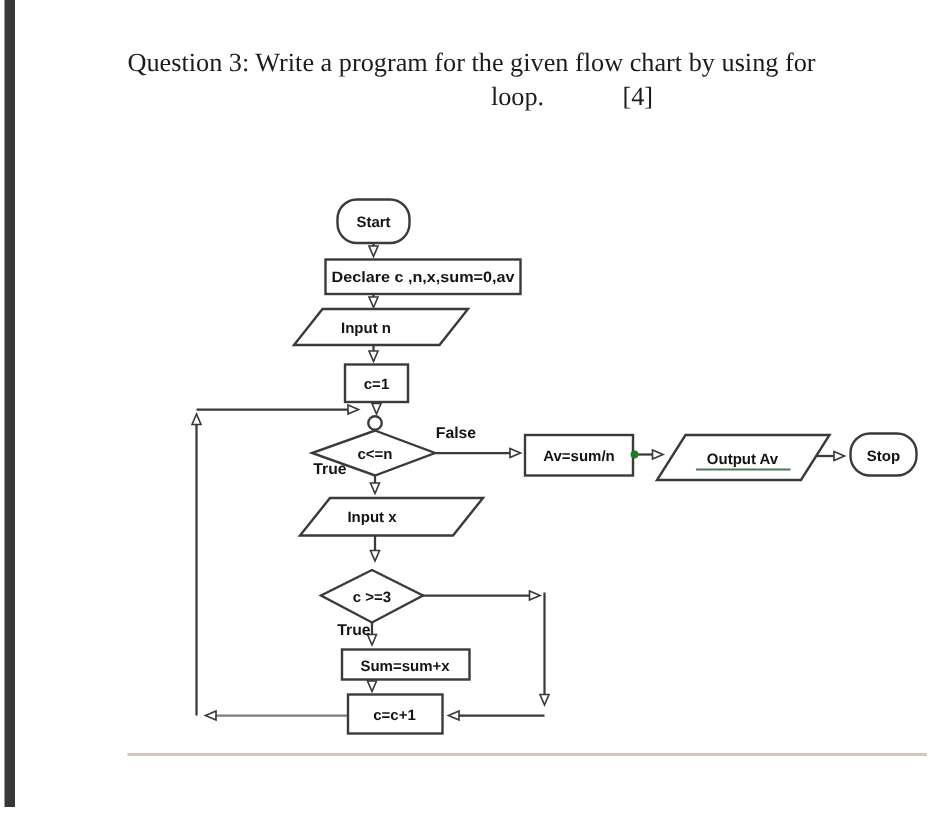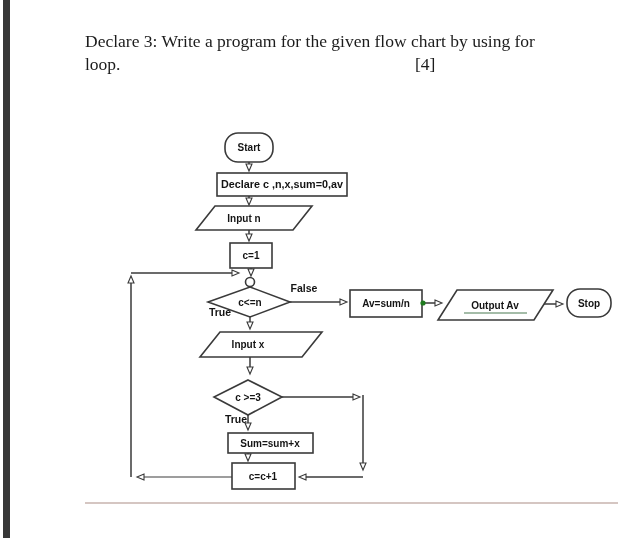--- a/index.html
+++ b/index.html
@@ -9,21 +9,21 @@
   }
   .left-bar{
     position:absolute;left:3px;top:0;width:7px;height:538px;
     background:#383838;
   }
   .title-block{
     position:absolute;left:85px;top:30px;width:520px;
     font-family:"Liberation Serif",serif;
     font-size:17.5px;line-height:1.32;color:#1c1c1c;
   }
-  .title-line2{position:relative;}
+  .title-line2{position:relative;text-align:center;}
   .marks{position:absolute;left:330px;top:0;}
   svg.flow{position:absolute;left:0;top:0;}
   .node-shape{fill:#ffffff;stroke:#3a3a3a;stroke-width:1.6;}
   .edge{fill:none;stroke:#3a3a3a;stroke-width:1.5;}
   .edge.faded{stroke:#7d7d7d;}
   .node-label{
     font-family:"Liberation Sans",sans-serif;font-size:10px;font-weight:bold;
     fill:#141414;text-anchor:middle;
   }
   .edge-label{
@@ -32,21 +32,21 @@
   }
   .divider{stroke:#d5c6c2;stroke-width:2;}
   .underline{stroke:#4a7a52;stroke-width:1.2;}
 </style>
 </head>
 <body>
 
 <div class="left-bar"></div>
 
 <div class="title-block">
-  <div>Declare 3: Write a program for the given flow chart by using for</div>
+  <div>Question 3: Write a program for the given flow chart by using for</div>
   <div class="title-line2">
     <span>loop.</span>
     <span class="marks">[4]</span>
   </div>
 </div>
 
 <svg class="flow" width="620" height="545" viewBox="0 0 620 545">
   <defs>
     <marker id="arw" markerWidth="10" markerHeight="10" refX="7" refY="4" orient="auto" markerUnits="userSpaceOnUse">
       <path d="M1,1 L8,4 L1,7 Z" fill="#ffffff" stroke="#3a3a3a" stroke-width="1.1"></path>

